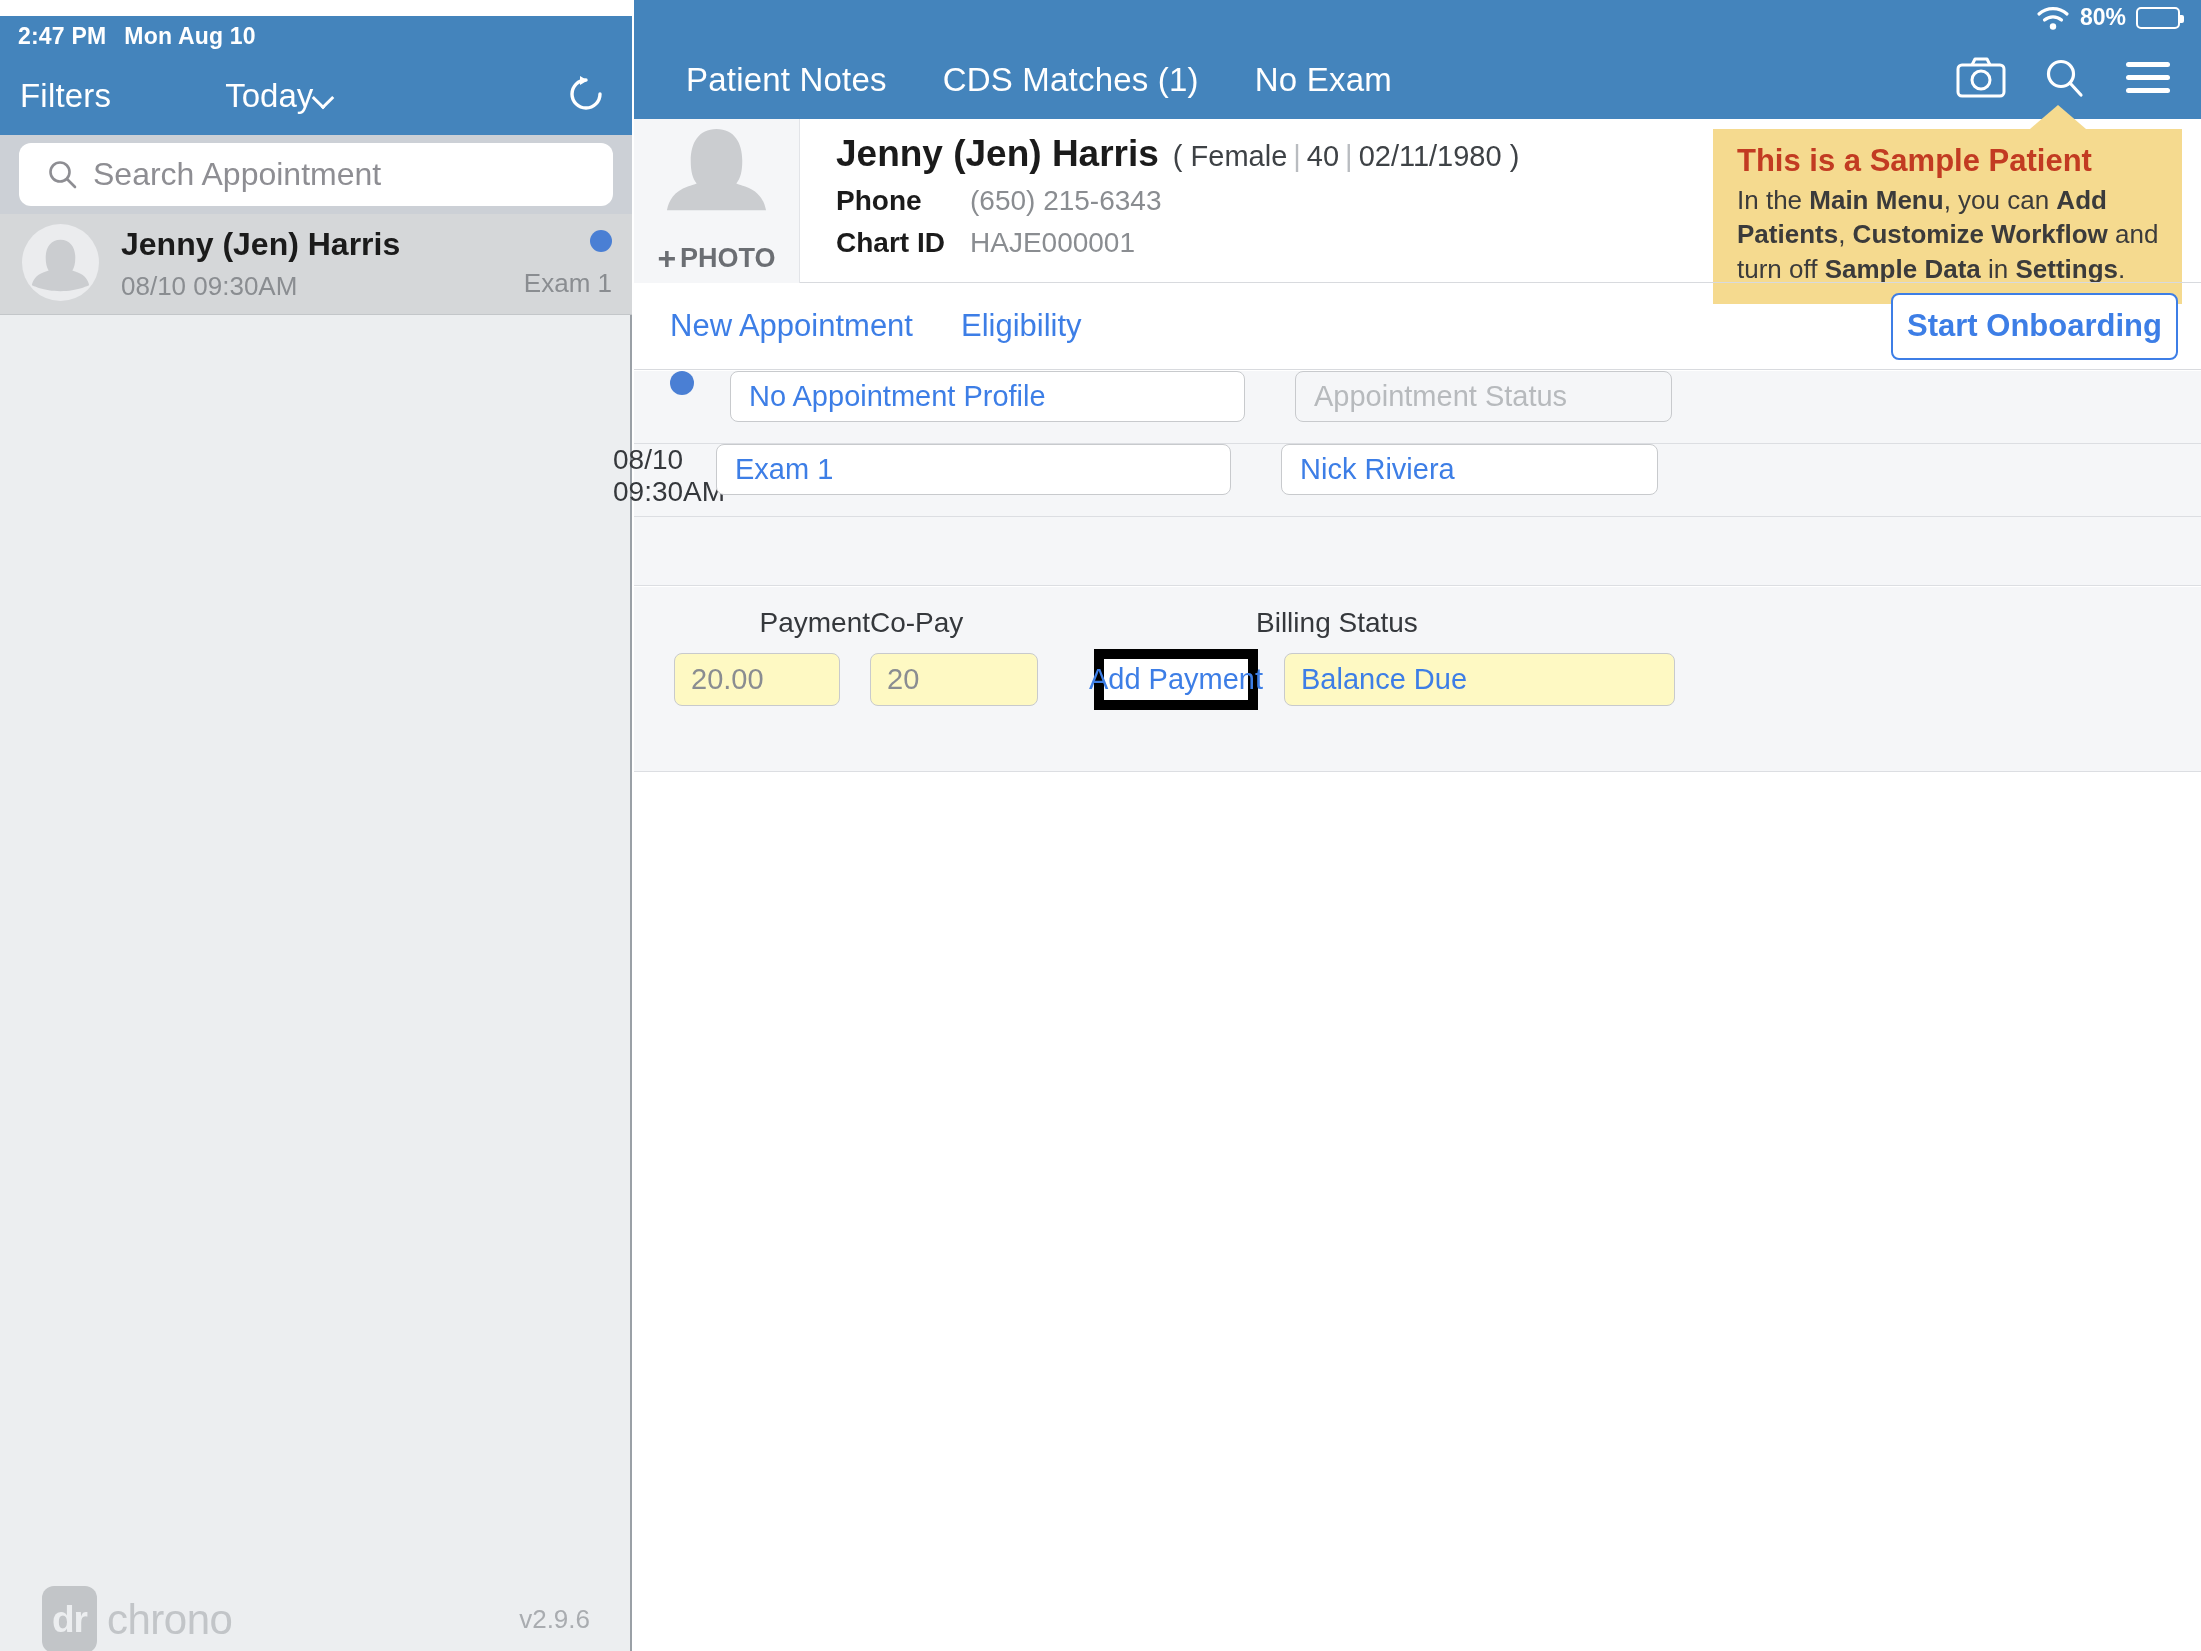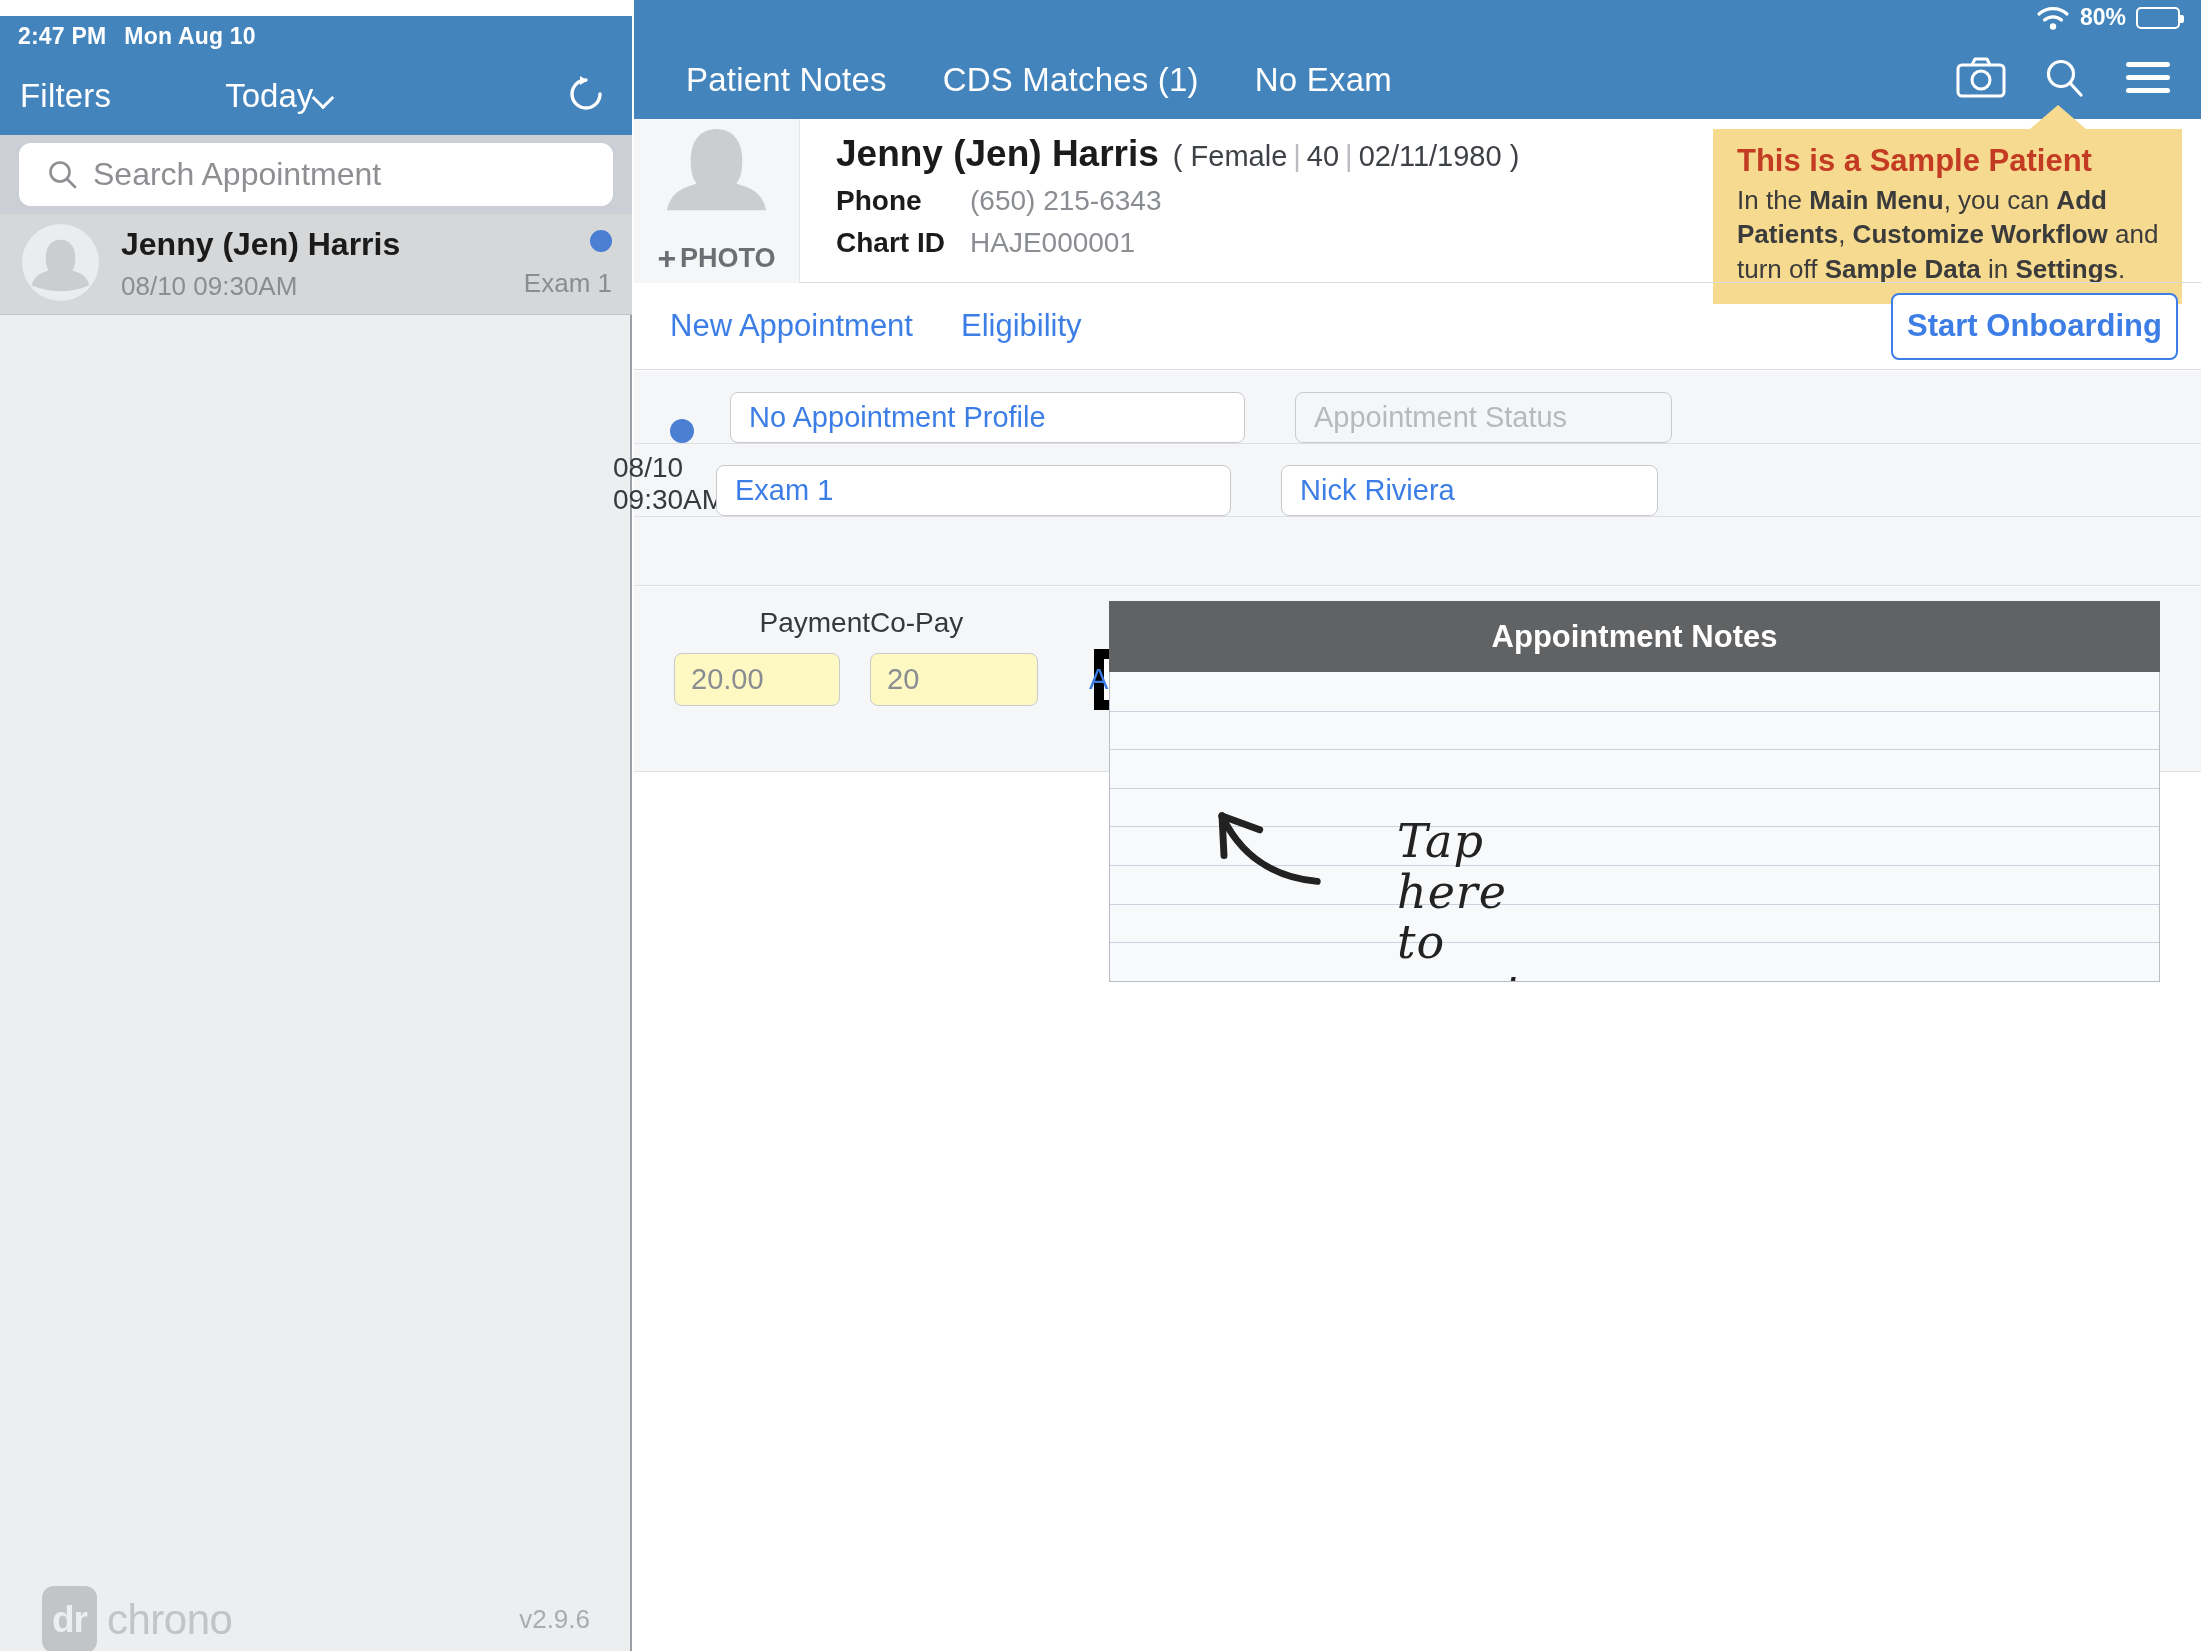--- a/index.html
+++ b/index.html
@@ -191,21 +191,21 @@
     width: 287px; height: 67px;
     border: 2px solid #3d7ee6; border-radius: 8px;
     color: #3d7ee6; font-size: 31px; font-weight: bold;
     display: flex; align-items: center; justify-content: center;
     background: #fff;
   }
 
   
   .appt-rows { position: absolute; left: 0; top: 371px; width: 1568px; }
   .appt-row {
-    height: 73px; display: flex; align-items: flex-end;
+    height: 73px; display: flex; align-items: flex-start;
     background: #f5f6f8;
     border-bottom: 1px solid #dcdee2;
   }
   .row-dot-cell { width: 96px; display: flex; justify-content: center; }
   .row-dot { width: 24px; height: 24px; border-radius: 50%; background: #4a7fd4; }
   .row-time { width: 96px; font-size: 28px; color: #35383c; margin-left: -55px; padding-left: 34px; }
   .fld {
     height: 51px; border: 1px solid #c8cacd; border-radius: 8px;
     background: #fff; display: flex; align-items: center;
     padding-left: 18px; font-size: 29px;
@@ -440,41 +440,16 @@
       <div class="pay-fields">
         <span class="inp inp-payment">20.00</span>
         <span class="inp inp-copay">20</span>
         <span class="addpay-box">
           <span class="addpay-text">Add Payment</span>
         </span>
         <span class="inp inp-billing">Balance Due</span>
       </div>
     </div>
 
-    <div class="notes-panel">
-      <div class="notes-header">Appointment Notes</div>
-      <div class="notes-body">
-        <i class="rule" style="top:39px"></i>
-        <i class="rule" style="top:77px"></i>
-        <i class="rule" style="top:116px"></i>
-        <i class="rule" style="top:154px"></i>
-        <i class="rule" style="top:193px"></i>
-        <i class="rule" style="top:232px"></i>
-        <i class="rule" style="top:270px"></i>
-        <i class="rule" style="top:309px"></i>
-
-        <span class="handwriting">
-          <svg width="139" height="119" viewBox="0 0 140 120" style="position:absolute;left:0;top:0">
-            <path d="M8 10 C 26 48, 58 72, 104 76" fill="none" stroke="#222" stroke-width="7" stroke-linecap="round"></path>
-            <path d="M8 10 L 10 50" fill="none" stroke="#222" stroke-width="7" stroke-linecap="round"></path>
-            <path d="M8 10 L 46 24" fill="none" stroke="#222" stroke-width="7" stroke-linecap="round"></path>
-          </svg>
-          <span class="hw-text">
-            <span>Tap here to</span><br>
-            <span>create notes</span>
-          </span>
-        </span>
-      </div>
-    </div>
 
   </div>
 </div>
 
 
 </body></html>

